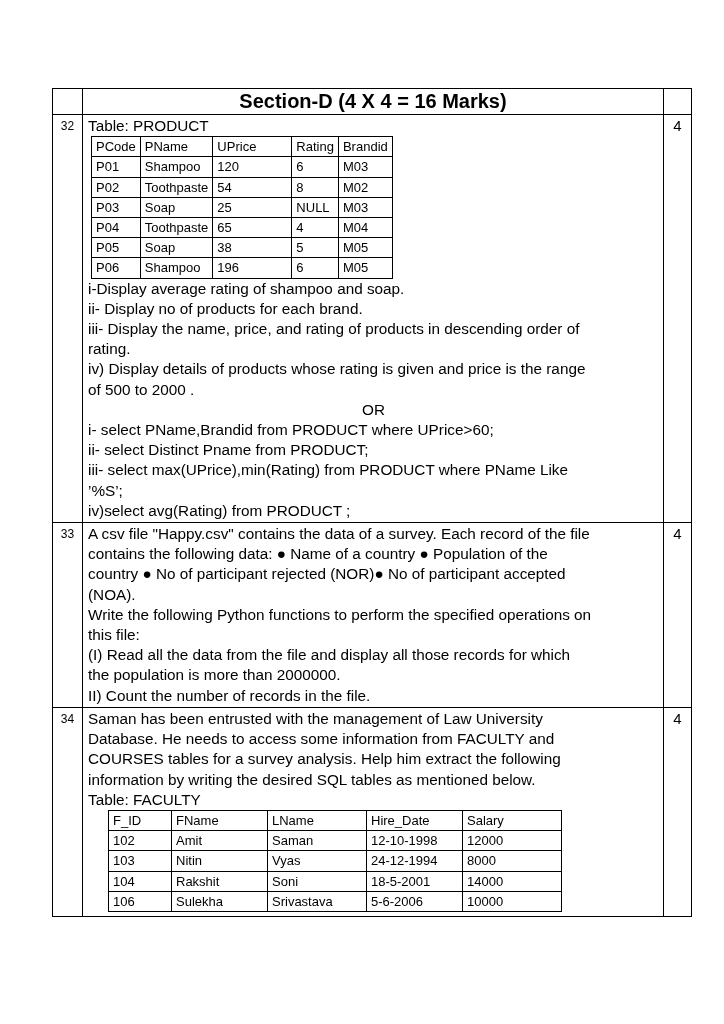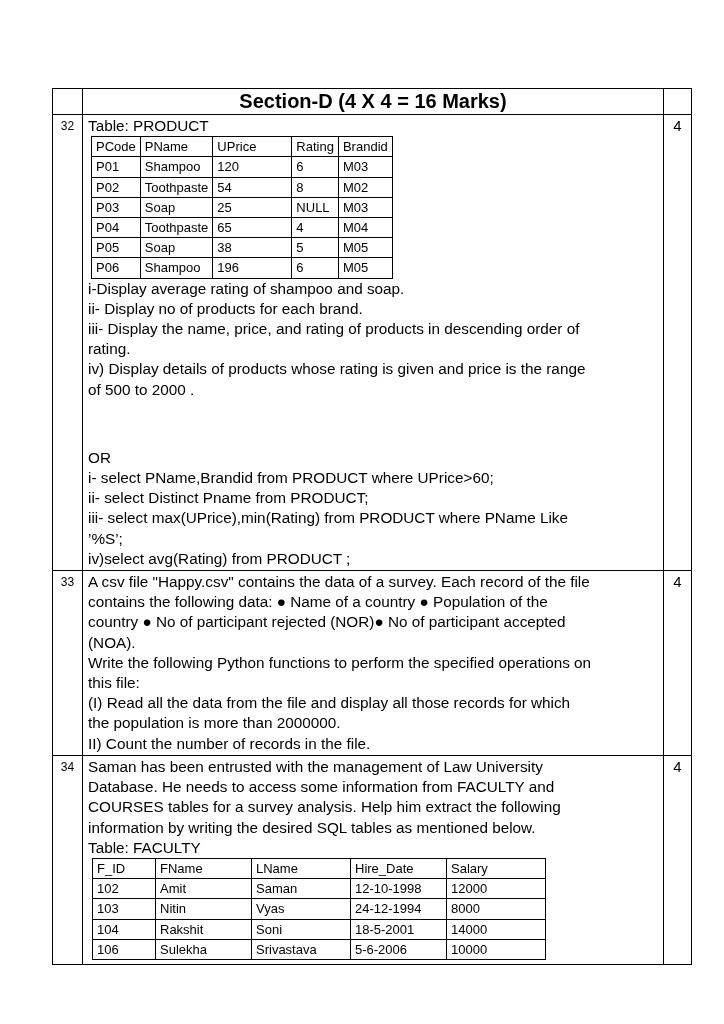--- a/index.html
+++ b/index.html
@@ -7,25 +7,25 @@
          font-family:"Liberation Sans", sans-serif; color:#000; }
   .page { position:absolute; left:52px; top:88px; width:638px; }
   table.outer { border-collapse:collapse; width:638px; table-layout:fixed; }
   table.outer td { border:1px solid #000; vertical-align:top; padding:0; }
   .c-num { width:29px; text-align:center; font-size:12px; line-height:20px; padding-top:1px !important; }
   .c-body { width:580px; }
   .c-marks { width:27px; text-align:center; font-size:15px; line-height:20px; padding-top:1px !important; }
   .hdr { height:24px; text-align:center; font-weight:bold; font-size:20px; line-height:25px; }
   .body { padding:1px 4px 1px 5px; font-size:15.3px; line-height:20.2px; }
   .line { white-space:nowrap; }
-  .center { text-align:left;margin-top:48px; }
+  .center { text-align:center; }
   table.inner { border-collapse:collapse; margin-left:3px; font-size:13px; }
   table.inner td, table.inner th { border:1px solid #000; padding:0 4px; line-height:19.2px;
       font-weight:normal; text-align:left; white-space:nowrap; }
-  table.fac { margin-left:4px; }
+  table.fac { margin-left:20px; }
 </style>
 </head>
 <body>
 
 <div class="page">
 <table class="outer">
   <tbody>
         <tr>
     <td class="c-num"></td>
     <td class="c-body hdr">Section-D (4 X 4 = 16 Marks)</td>

